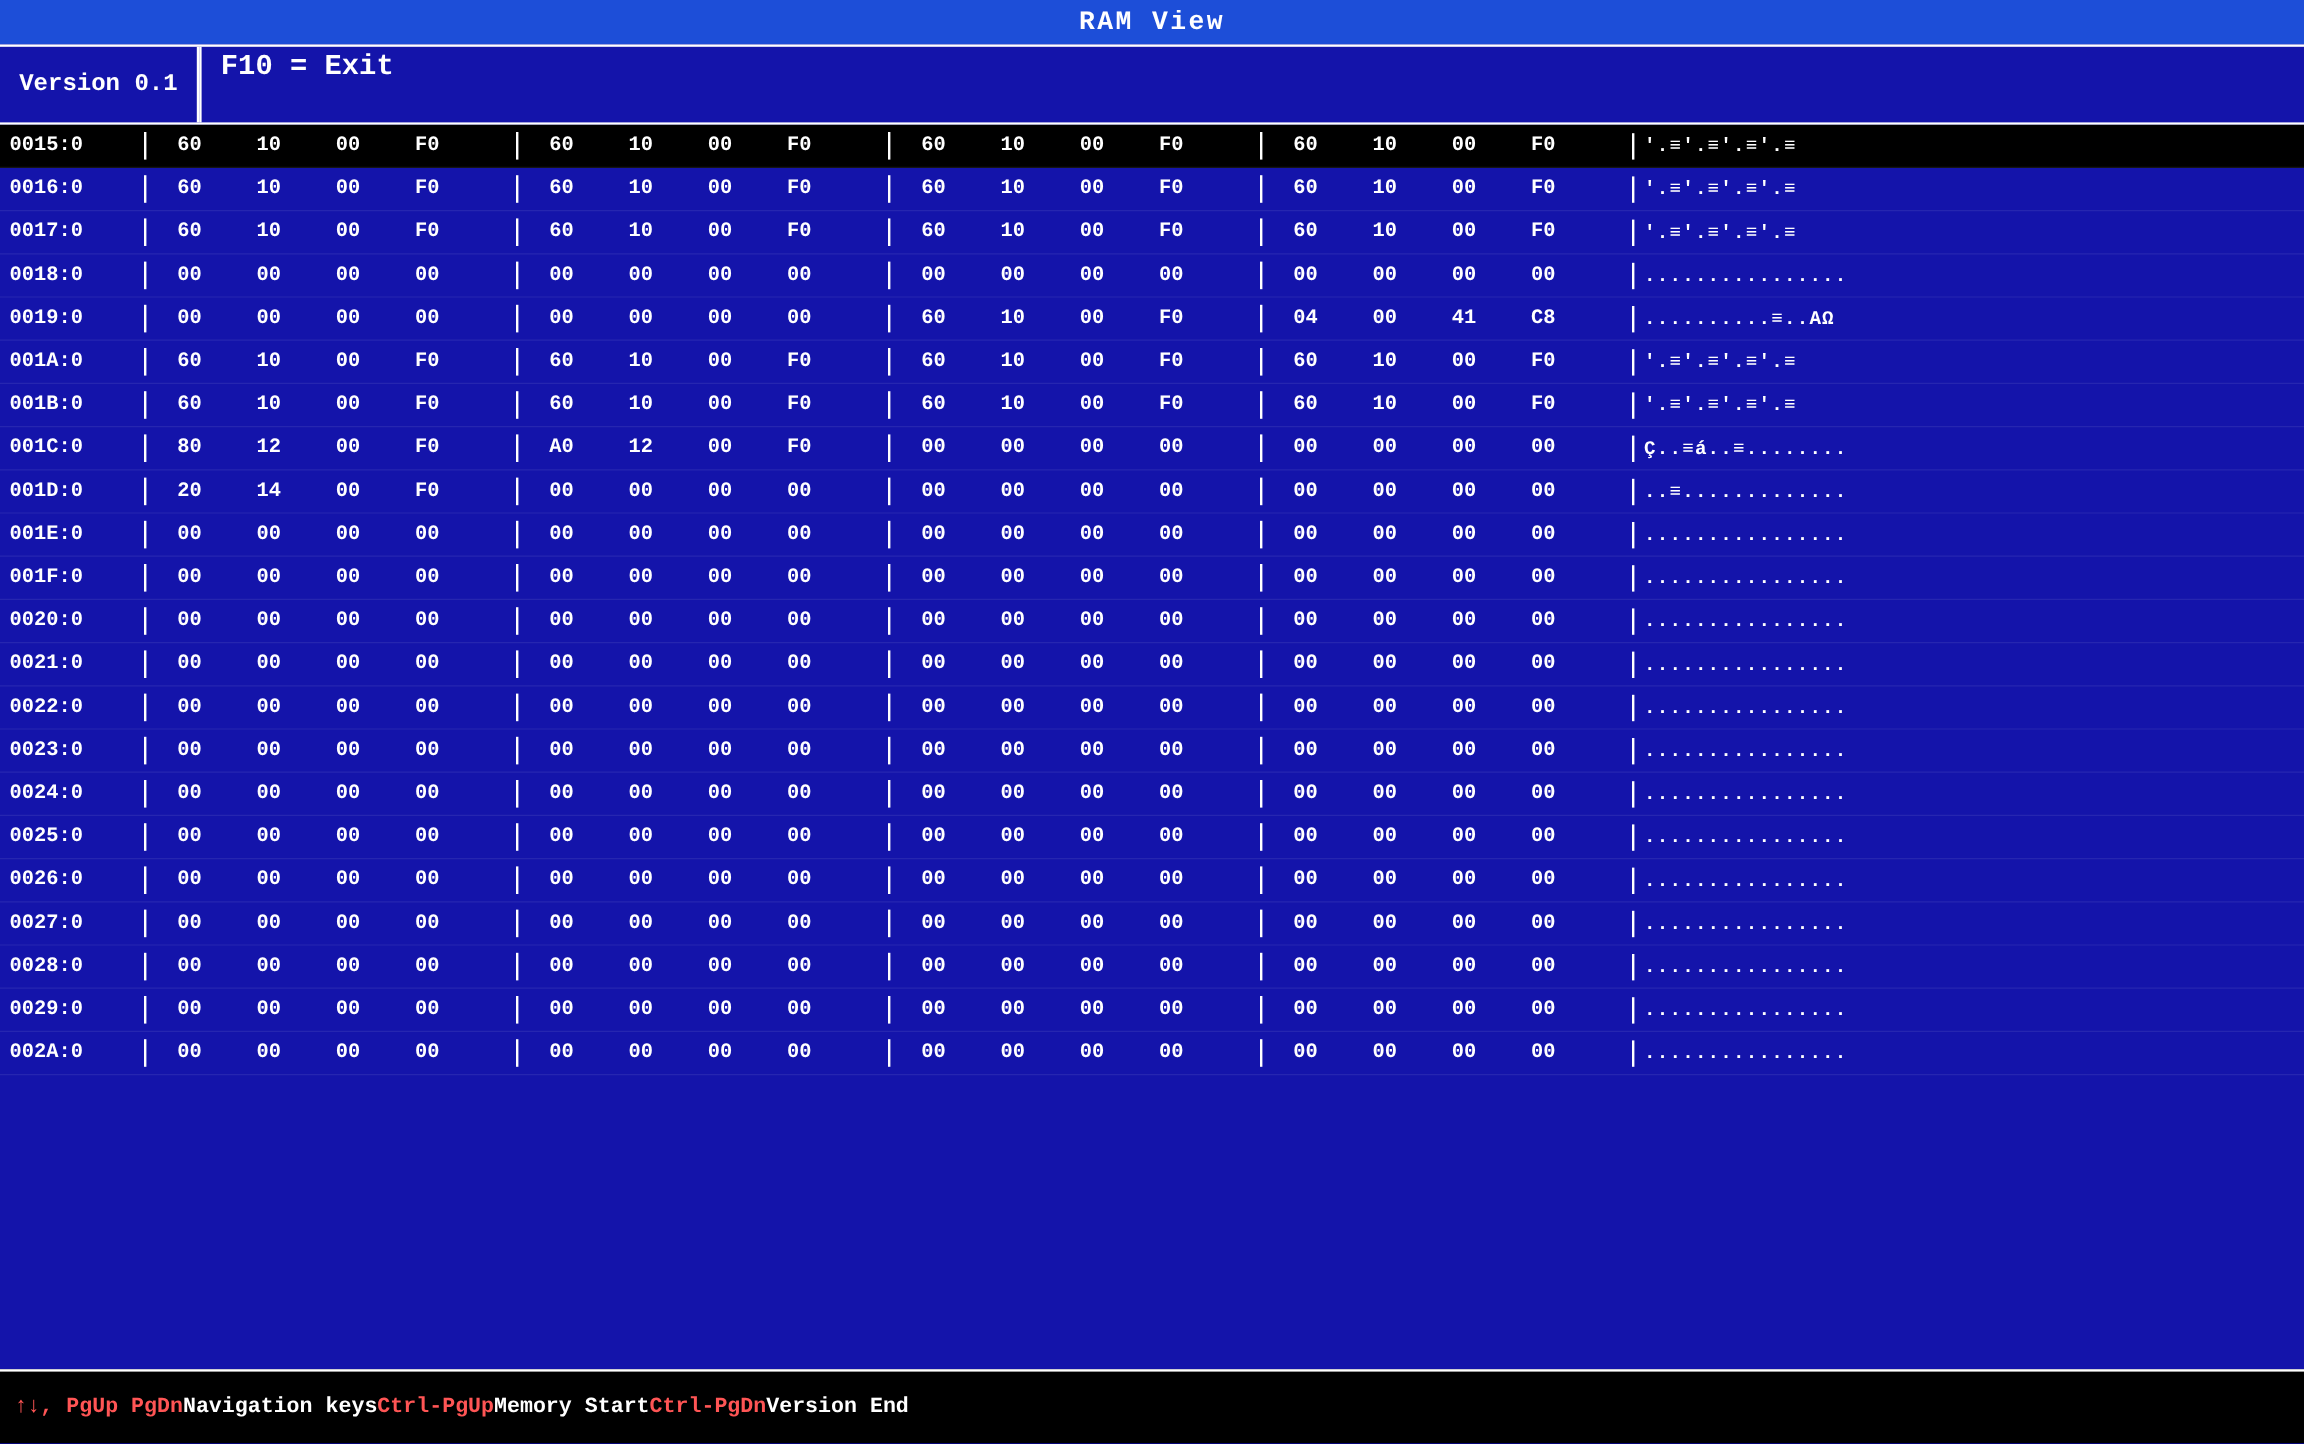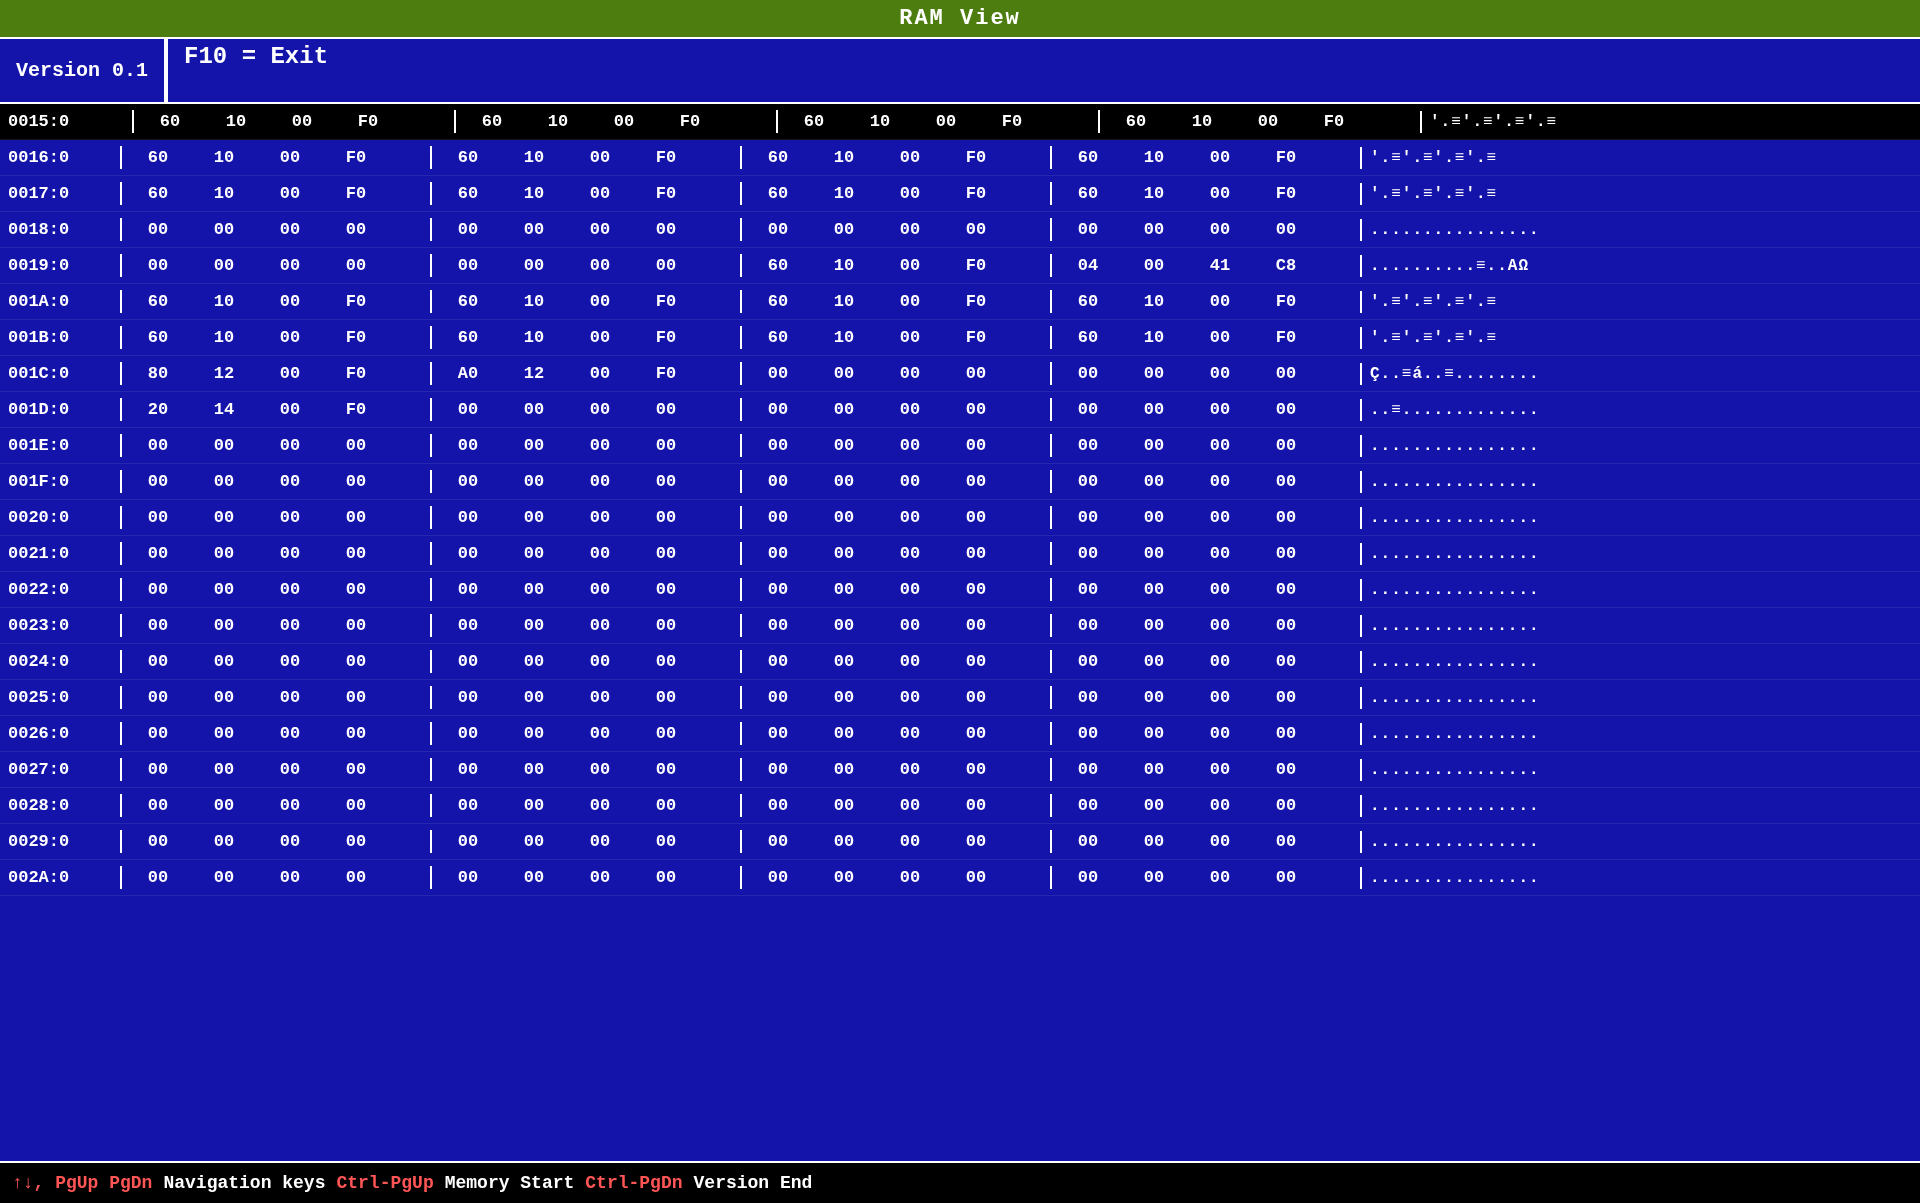--- a/index.html
+++ b/index.html
@@ -20,21 +20,21 @@
     .screen {
       width: 1920px;
       min-height: 1203px;
       background: #1414AA;
       display: flex;
       flex-direction: column;
     }
 
     .title-bar {
       text-align: center;
-      background: #4d7c0f;
+      background: #1d4ed8;
       color: #FFFFFF;
       font-size: 22px;
       font-weight: bold;
       padding: 6px 0;
       letter-spacing: 2px;
     }
 
     .header-bar {
       display: flex;
       background: #1414AA;
@@ -80,21 +80,20 @@
       color: #FFFFFF;
       font-size: 17px;
       font-weight: bold;
       min-height: 36px;
       border-bottom: 1px solid rgba(255,255,255,0.08);
     }
 
     .mem-row.first-row {
       background: #000000;
       color: #FFFFFF;
-      gap: 12px;
     }
 
     .mem-address {
       width: 120px;
       padding: 2px 8px;
       color: #FFFFFF;
       font-weight: bold;
       flex-shrink: 0;
     }
 
@@ -116,24 +115,24 @@
       flex: 1;
       padding: 2px 8px;
       border-left: 2px solid #FFFFFF;
       color: #FFFFFF;
       letter-spacing: 1px;
       font-size: 16px;
     }
 
     .status-bar {
       background: #000000;
-      padding: 10px 12px;
+      padding: 20px 12px;
       display: flex;
       align-items: center;
-      gap: 11px;
+      gap: 0;
       font-size: 18px;
       font-weight: bold;
       border-top: 2px solid #FFFFFF;
     }
 
     .status-key {
       color: #FF5555;
       font-weight: bold;
     }
 

